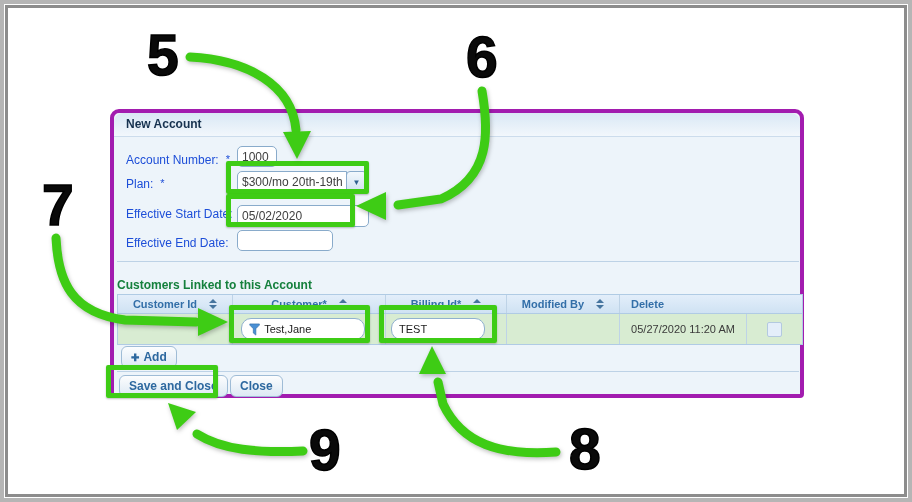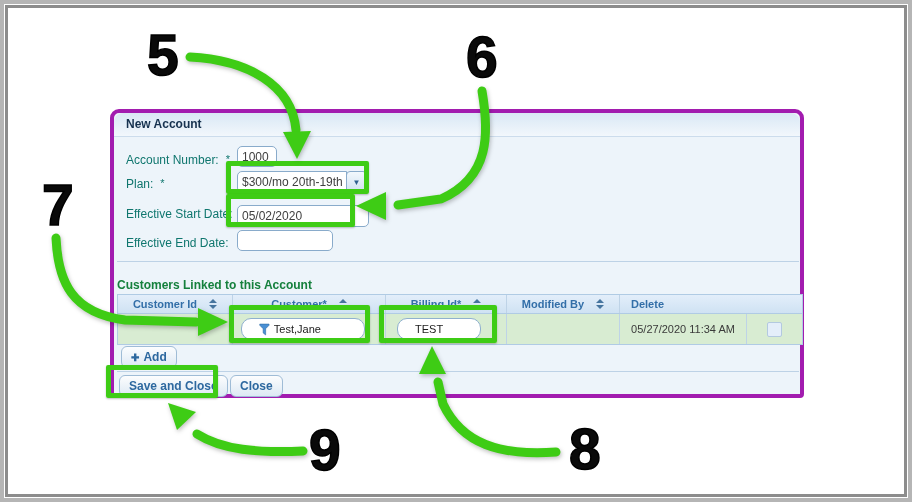--- a/index.html
+++ b/index.html
@@ -16,21 +16,21 @@
     position:absolute;left:110px;top:109px;width:694px;height:289px;
     background:var(--panel-bg,#edf4fa);border:4px solid #a21caf;
     border-radius:9px 9px 4px 4px;box-sizing:border-box;
   }
   .panel-header{
     position:absolute;left:0;top:0;width:100%;height:24px;box-sizing:border-box;
     background:linear-gradient(var(--panel-header-start,#d9e8f5),#f2f7fc);
     border-bottom:1px solid #ccdcec;border-radius:9px 9px 0 0;
     font-size:12px;font-weight:bold;color:#16324f;line-height:23px;padding-left:12px;
   }
-  .flabel{position:absolute;left:12px;font-size:12px;color:#0f766e;white-space:nowrap;}
+  .flabel{position:absolute;left:12px;font-size:12px;color:#1d4ed8;white-space:nowrap;}
   .req{margin-left:7px;font-size:11px;vertical-align:top;}
   .tinput{
     position:absolute;box-sizing:border-box;height:21px;border:1px solid #89abcb;border-radius:5px;
     background:#fff;font-family:"Liberation Sans",sans-serif;font-size:12px;color:#404040;
     padding:0 4px;outline:none;
   }
   .combo-btn{
     position:absolute;box-sizing:border-box;width:21px;height:22px;border:1px solid #89abcb;border-radius:4px;
     background:linear-gradient(#f2f8fd,#cfe0ef);display:flex;align-items:center;justify-content:center;
     font-size:8px;color:#2d5f8e;cursor:pointer;
@@ -45,21 +45,21 @@
   .cell{display:flex;align-items:center;justify-content:center;box-sizing:border-box;border-right:1px solid #bed3e7;}
   .cell:last-child{border-right:none;}
   .hcell{font-size:11px;font-weight:bold;color:var(--link-blue-header,#336fa8);gap:12px;cursor:pointer;}
   .c0{width:115px}.c1{width:153px}.c2{width:121px}.c3{width:113px}.c4{width:127px}.c5{width:55px}
   .sort{display:inline-flex;flex-direction:column;gap:2px;}
   .sort b{display:block;width:0;height:0;border-left:4px solid transparent;border-right:4px solid transparent;}
   .sort b.up{border-bottom:4px solid #46759f;}
   .sort b.dn{border-top:4px solid #46759f;}
   .row-input{
     box-sizing:border-box;height:22px;border:1px solid #8fb0cf;border-radius:10px;background:#fff;
-    display:flex;align-items:center;padding:0 17px;gap:4px;font-size:11px;color:#1c1c1c;
+    display:flex;align-items:center;padding:0 7px;gap:4px;font-size:11px;color:#1c1c1c;
   }
   .row-input input{border:none;outline:none;background:transparent;font-family:"Liberation Sans",sans-serif;font-size:11px;color:#1c1c1c;width:100%;padding:0;}
   .mod-date{font-size:11px;color:#3a3a3a;}
   .checkbox{width:13px;height:13px;background:#e4eefa;border:1px solid #b3c9e0;border-radius:2px;cursor:pointer;}
 
   
   .btn{
     position:absolute;height:22px;box-sizing:border-box;display:inline-flex;align-items:center;gap:4px;
     background:linear-gradient(#fcfdfe,#dde9f4);border:1px solid #9fbcd6;border-radius:6px;
     font-size:12px;font-weight:bold;color:var(--button-text-blue,#2d689f);padding:0 9px;cursor:pointer;white-space:nowrap;
@@ -144,26 +144,26 @@
         <div class="cell c0"></div>
         <div class="cell c1" style="justify-content:flex-start">
           <div class="row-input" style="margin-left:8px;width:124px">
             <svg width="13" height="15" viewBox="0 0 14 16">
               <path d="M1 1 h12 v1.5 L8.6 7 v8 l-3.2 -2.6 v-5.4 L1 2.5 Z" fill="#4a90d4" stroke="#2f6da8" stroke-width="0.8"></path>
             </svg>
             <input value="Test,Jane" style="">
           </div>
         </div>
         <div class="cell c2" style="justify-content:flex-start">
-          <div class="row-input" style="margin-left:11px;width:84px">
+          <div class="row-input" style="margin-left:5px;width:94px">
             <input value="TEST" style="">
           </div>
         </div>
         <div class="cell c3"></div>
-        <div class="cell c4 mod-date">05/27/2020 11:34 AM</div>
+        <div class="cell c4 mod-date">05/27/2020 11:20 AM</div>
         <div class="cell c5">
             <span class="checkbox"></span>
           </div>
       </div>
     </div>
 
     <div class="btn" style="left:7px;top:233px">
       <span class="plus">✚</span>
       <span>Add</span>
     </div>

